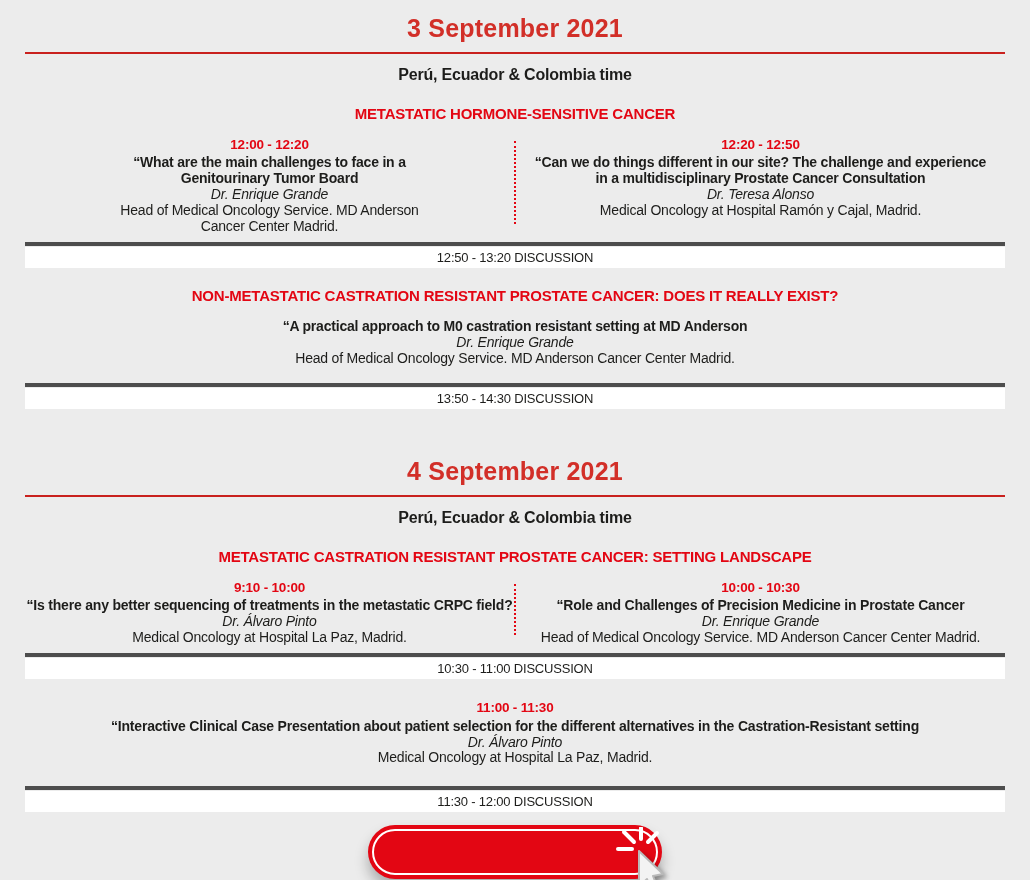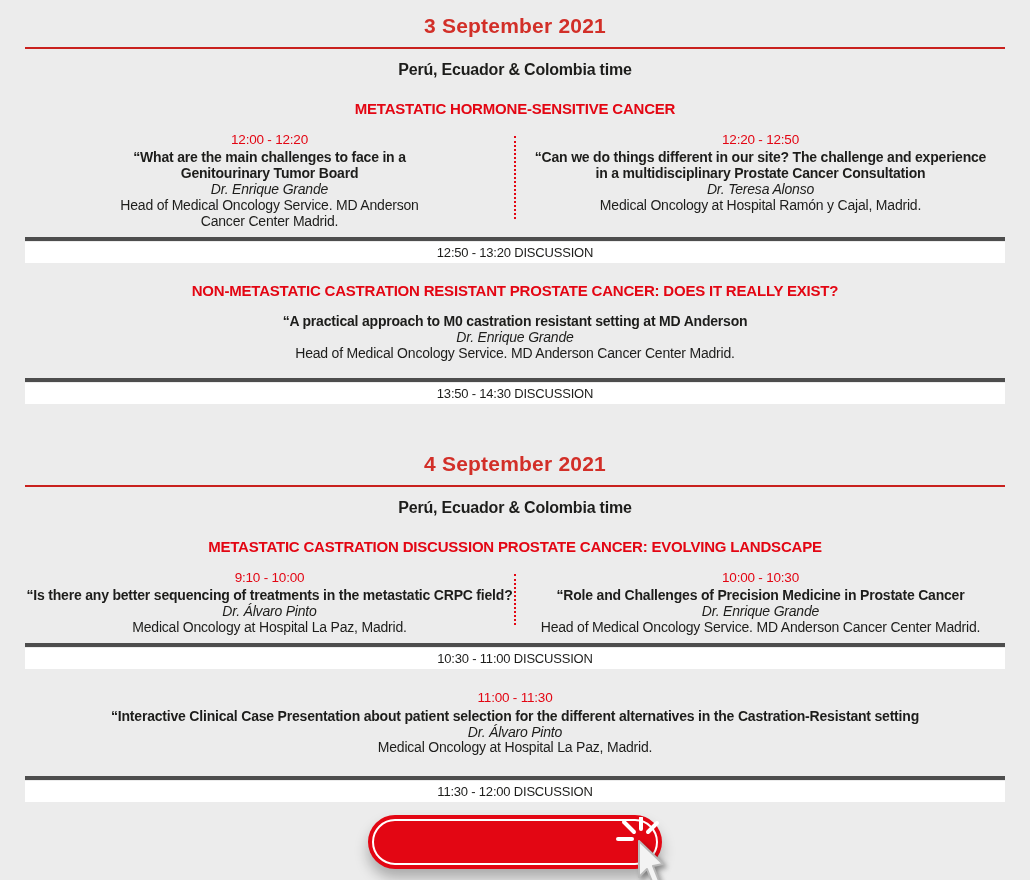--- a/index.html
+++ b/index.html
@@ -7,21 +7,21 @@
   body {
     width: 1030px; height: 880px;
     font-family: "Liberation Sans", sans-serif;
     color: #1d1d1b;
     overflow: hidden;
   }
   .page { width: 1030px; height: 880px; padding: 14px 25px 0; position: relative; }
 
   .date-title {
     text-align: center; color: #d22f28; font-weight: bold;
-    font-size: 21px; letter-spacing: 0.2px; margin-bottom: 9px;
+    font-size: 25px; letter-spacing: 0.2px; margin-bottom: 9px;
   }
   .redline { border: none; border-top: 2px solid #c9211e; margin: 0 0 12px; }
   .tz {
     text-align: center; font-weight: bold; font-size: 16px;
     letter-spacing: -0.2px; margin-bottom: 21px;
   }
   .heading {
     text-align: center; color: #e30613; font-weight: bold;
     font-size: 15px; letter-spacing: -0.2px; margin-bottom: 15px;
   }
@@ -29,21 +29,21 @@
   .row { display: flex; align-items: stretch; margin-bottom: 6px; }
   .row .col { flex: 1 1 50%; }
   .d1-left  { flex: 0 0 45%; }
   .d1-right { flex: 1 1 55%; }
   .vdivider {
     flex: 0 0 0px; border-left: 2px dotted #e30613;
     margin: 4px 0 10px;
   }
 
   .session { text-align: center; font-size: 14px; line-height: 1.13; letter-spacing: -0.2px; }
-  .session .time { color: #e30613; font-weight: normal; font-size: 13.5px; margin-bottom: 3px; text-align: center; }
+  .session .time { color: #e30613; font-weight: bold; font-size: 13.5px; margin-bottom: 3px; text-align: center; }
   .session .title { font-weight: bold; margin: 0 auto; }
   .session .speaker { font-style: italic; }
   .t-narrow { max-width: 335px; }
   .t-mid { max-width: 460px; }
   .a-narrow { max-width: 345px; margin: 0 auto; }
 
   .discussion { margin-top: 8px; }
   .dbl-rule { height: 2px; border-top: 2px solid #4d4d4d; border-bottom: 2px solid #4d4d4d; background: #f4f4f4; }
   .dbar {
     background: #ffffff; height: 21px; display: flex;
@@ -119,21 +119,21 @@
       <div class="dbar">13:50 - 14:30 DISCUSSION</div>
     </div>
   </section>
 
   <div class="day-gap"></div>
 
   <section>
     <div class="date-title">4 September 2021</div>
     <hr class="redline">
     <div class="tz">Perú, Ecuador &amp; Colombia time</div>
-    <div class="heading">METASTATIC CASTRATION DISCUSSION PROSTATE CANCER: EVOLVING LANDSCAPE</div>
+    <div class="heading">METASTATIC CASTRATION RESISTANT PROSTATE CANCER: SETTING LANDSCAPE</div>
 
     <div class="row">
       <div class="col session">
         <div class="time">9:10 - 10:00</div>
         <div class="title">“Is there any better sequencing of treatments in the metastatic CRPC field?</div>
         <div class="speaker">Dr. Álvaro Pinto</div>
         <div class="affil">Medical Oncology at Hospital La Paz, Madrid.</div>
       </div>
       <div class="vdivider"></div>
       <div class="col session">

